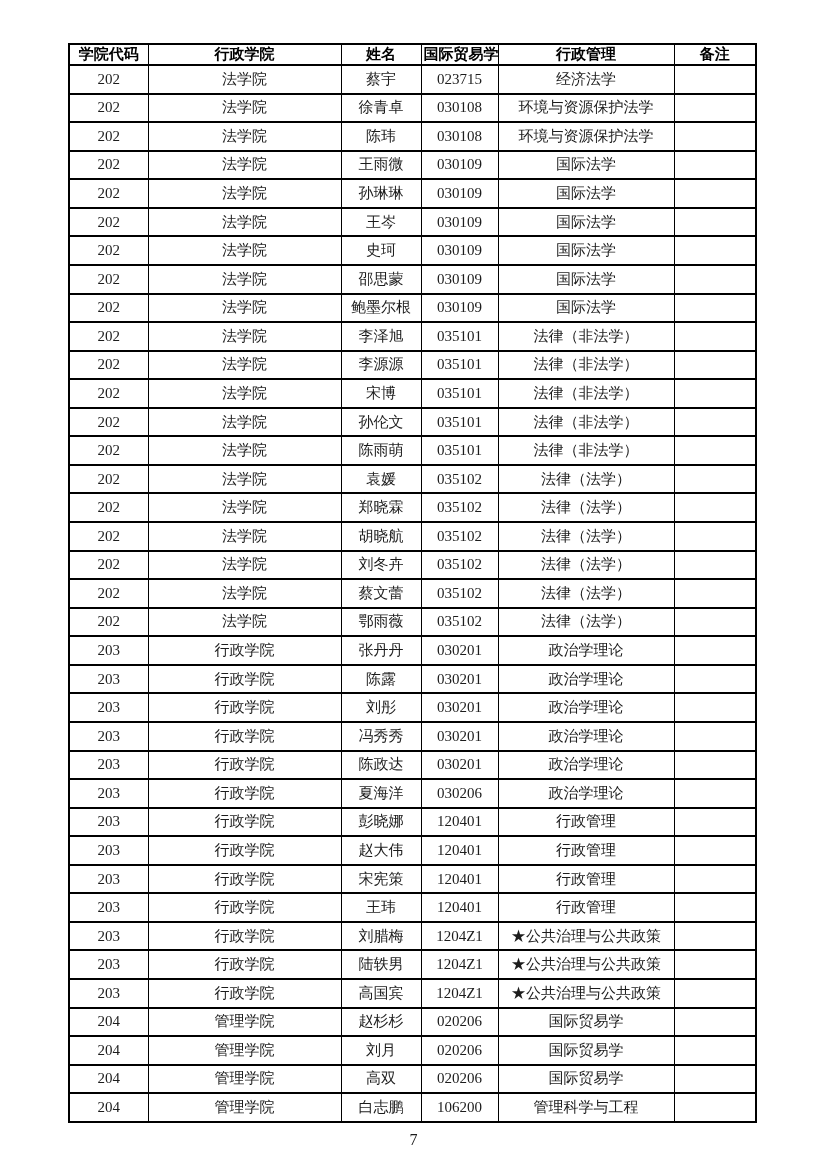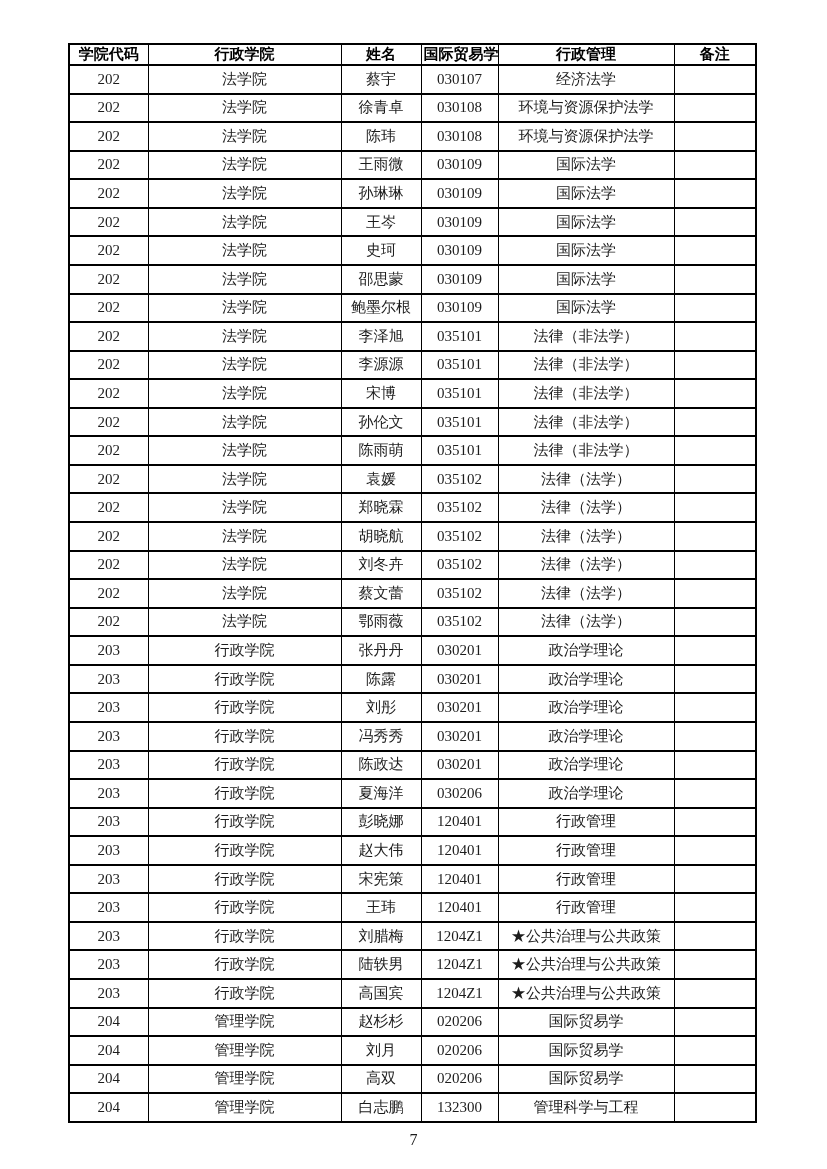--- a/index.html
+++ b/index.html
@@ -79,21 +79,21 @@
           <th>国际贸易学</th>
           <th>行政管理</th>
           <th>备注</th>
         </tr>
     </thead>
     <tbody>
         <tr>
           <td>202</td>
           <td>法学院</td>
           <td>蔡宇</td>
-          <td>030107</td>
+          <td>023715</td>
           <td>经济法学</td>
           <td></td>
         </tr>
         <tr>
           <td>202</td>
           <td>法学院</td>
           <td>徐青卓</td>
           <td>030108</td>
           <td>环境与资源保护法学</td>
           <td></td>
@@ -367,20 +367,20 @@
           <td>管理学院</td>
           <td>高双</td>
           <td>020206</td>
           <td>国际贸易学</td>
           <td></td>
         </tr>
         <tr>
           <td>204</td>
           <td>管理学院</td>
           <td>白志鹏</td>
-          <td>132300</td>
+          <td>106200</td>
           <td>管理科学与工程</td>
           <td></td>
         </tr>
       </tbody>
   </table>
   <div class="page-number">7</div>
 </div>
 
 </body></html>

